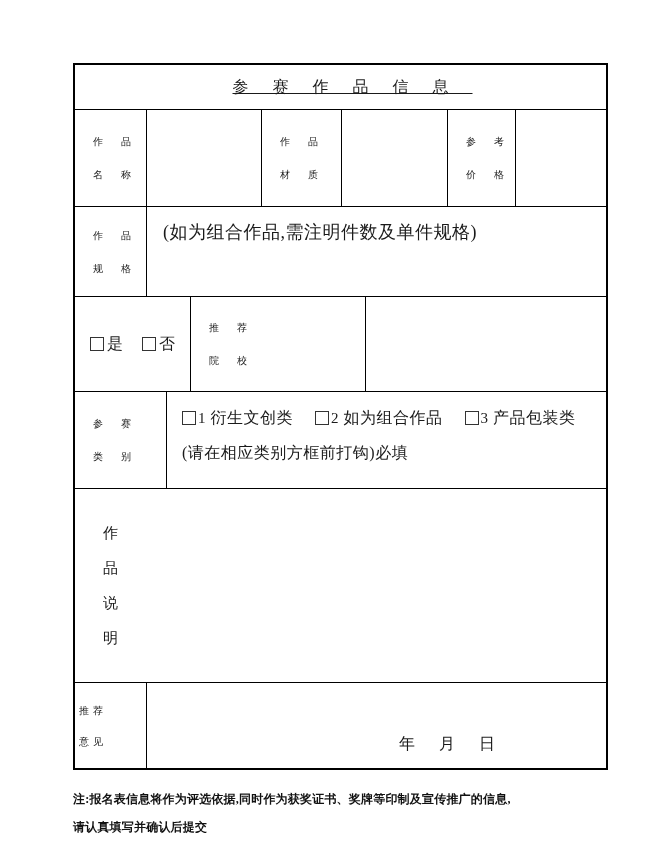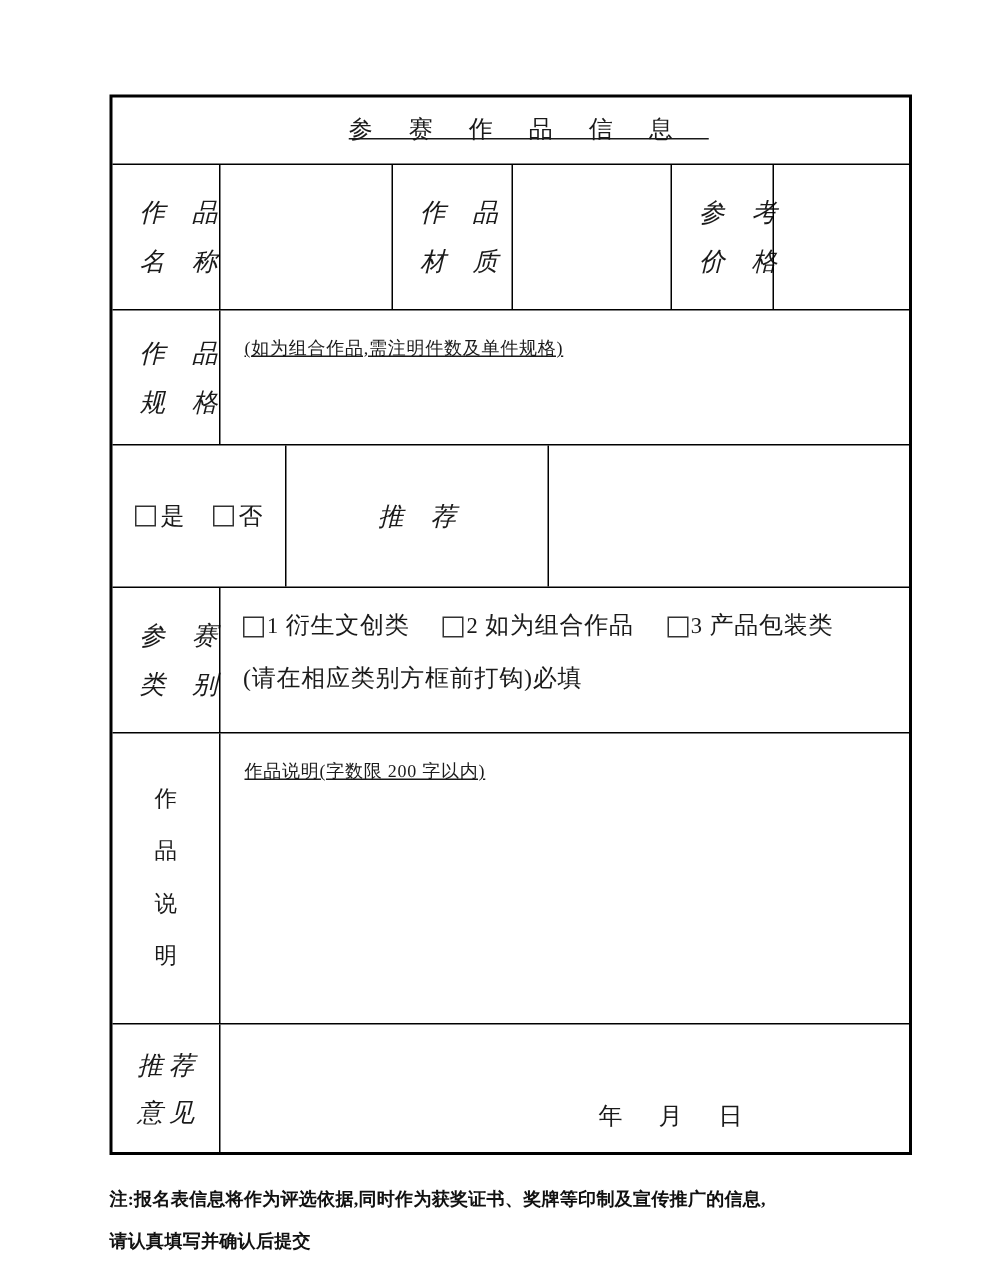--- a/index.html
+++ b/index.html
@@ -16,49 +16,48 @@
   }
   .row{display:flex;box-sizing:border-box;}
   .row + .row{border-top:1px solid #000;}
   .cell{box-sizing:border-box;position:relative;}
   .cell + .cell{border-left:1px solid #000;}
 
   .row-title{height:44px;text-decoration:underline;}
   .row-basic{height:97px;}
   .row-spec{height:90px;}
   .row-physical{height:95px;}
-  .row-category{height:97px;}
+  .row-category{height:97px;gap:20px;}
   .row-desc{height:194px;}
   .row-recommend{flex:1;}
 
   .w71{width:71px;}
   .w115{width:115px;}
   .w80{width:80px;}
   .w106{width:106px;}
   .w68{width:68px;}
   .w175{width:175px;}
   .grow{flex:1;}
 
   
   .title-line{
     width:100%;text-align:center;line-height:44px;font-size:16px;
     letter-spacing:24px;text-indent:24px;white-space:nowrap;
   }
   .label-cell{display:flex;flex-direction:column;justify-content:center;}
   .lbl-line{
-    text-align:center;font-size:17px;line-height:33px;
-    letter-spacing:18px;text-indent:18px;white-space:nowrap;font-style:italic;
+    text-align:left;font-size:10px;line-height:33px;
+    letter-spacing:18px;text-indent:18px;white-space:nowrap;
   }
   .tight .lbl-line{letter-spacing:4px;text-indent:4px;line-height:31px;}
   .vchar{ text-align:center;font-size:15px;line-height:35px; }
 
   .hint-text{
-    padding:12px 6px 0 16px;font-size:12px;letter-spacing:0.5px;
+    padding:12px 6px 0 16px;font-size:18px;letter-spacing:0.5px;
     line-height:26px;
-    text-decoration:underline;
   }
   
   .cbx{
     display:inline-block;width:12px;height:12px;border:1px solid #333;
     background:#fff;vertical-align:-1px;flex:0 0 auto;
   }
   .opt-row{
     display:flex;align-items:center;justify-content:center;
     height:100%;gap:19px;font-size:16px;
   }
@@ -132,20 +131,21 @@
           <span>是</span>
         </span>
         <span class="opt">
           <span class="cbx"></span>
           <span>否</span>
         </span>
       </div>
     </div>
     <div class="cell w175 label-cell">
       <div class="lbl-line">推荐</div>
+      <div class="lbl-line">院校</div>
     </div>
     <div class="cell grow"></div>
   </div>
 
   <div class="row row-category">
     <div class="cell w71 label-cell">
       <div class="lbl-line">参赛</div>
       <div class="lbl-line">类别</div>
     </div>
     <div class="cell grow cat-cell">
@@ -169,23 +169,20 @@
       <div class="cat-note">(请在相应类别方框前打钩)必填</div>
     </div>
   </div>
 
   <div class="row row-desc">
     <div class="cell w71 label-cell">
       <div class="vchar">作</div>
       <div class="vchar">品</div>
       <div class="vchar">说</div>
       <div class="vchar">明</div>
-    </div>
-    <div class="cell grow">
-      <div class="hint-text">作品说明(字数限 200 字以内)</div>
     </div>
   </div>
 
   <div class="row row-recommend">
     <div class="cell w71 label-cell tight">
       <div class="lbl-line">推荐</div>
       <div class="lbl-line">意见</div>
     </div>
     <div class="cell grow">
       <div class="date-line">

